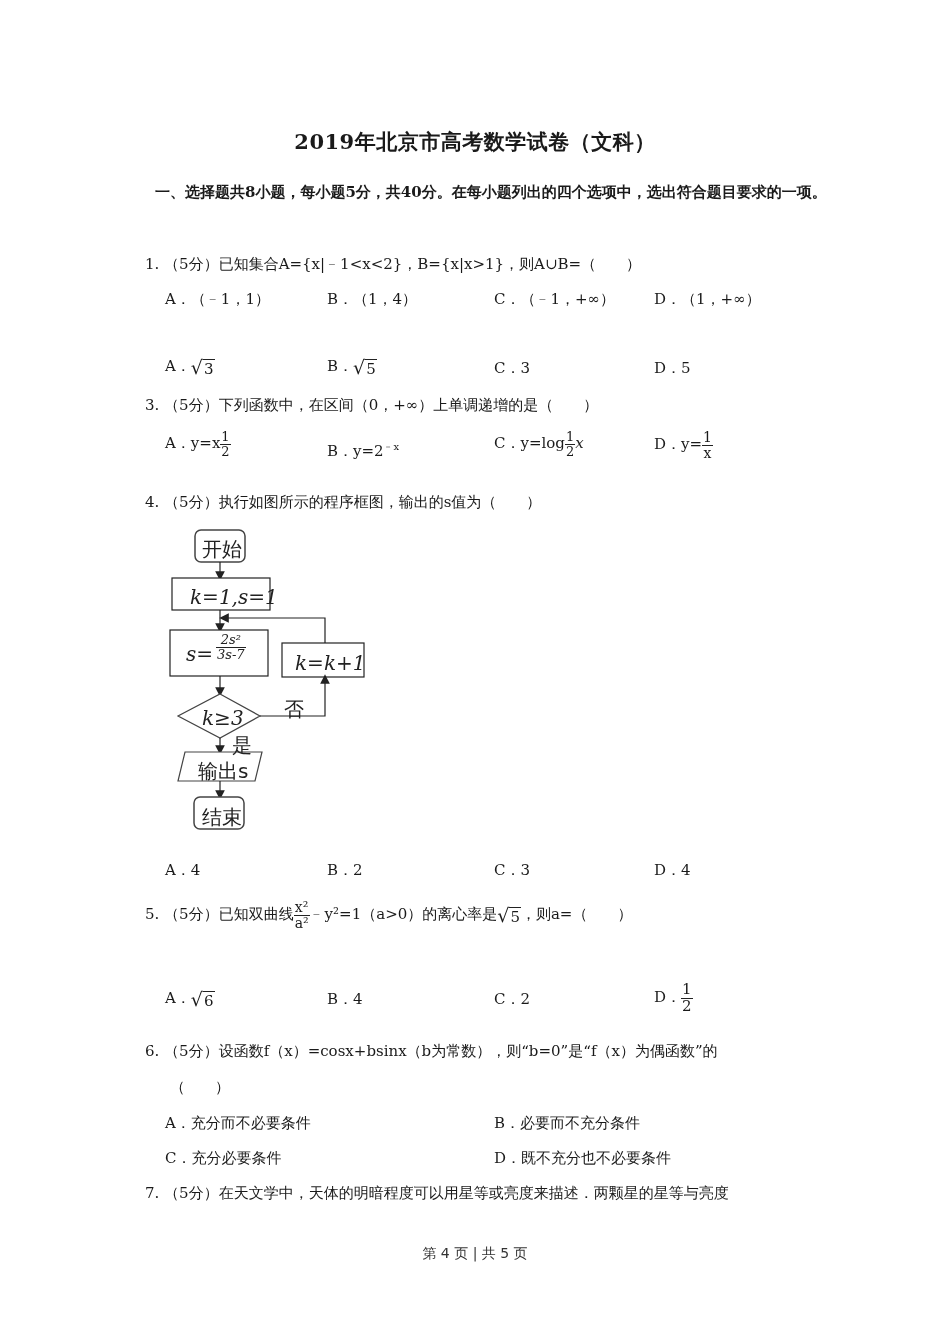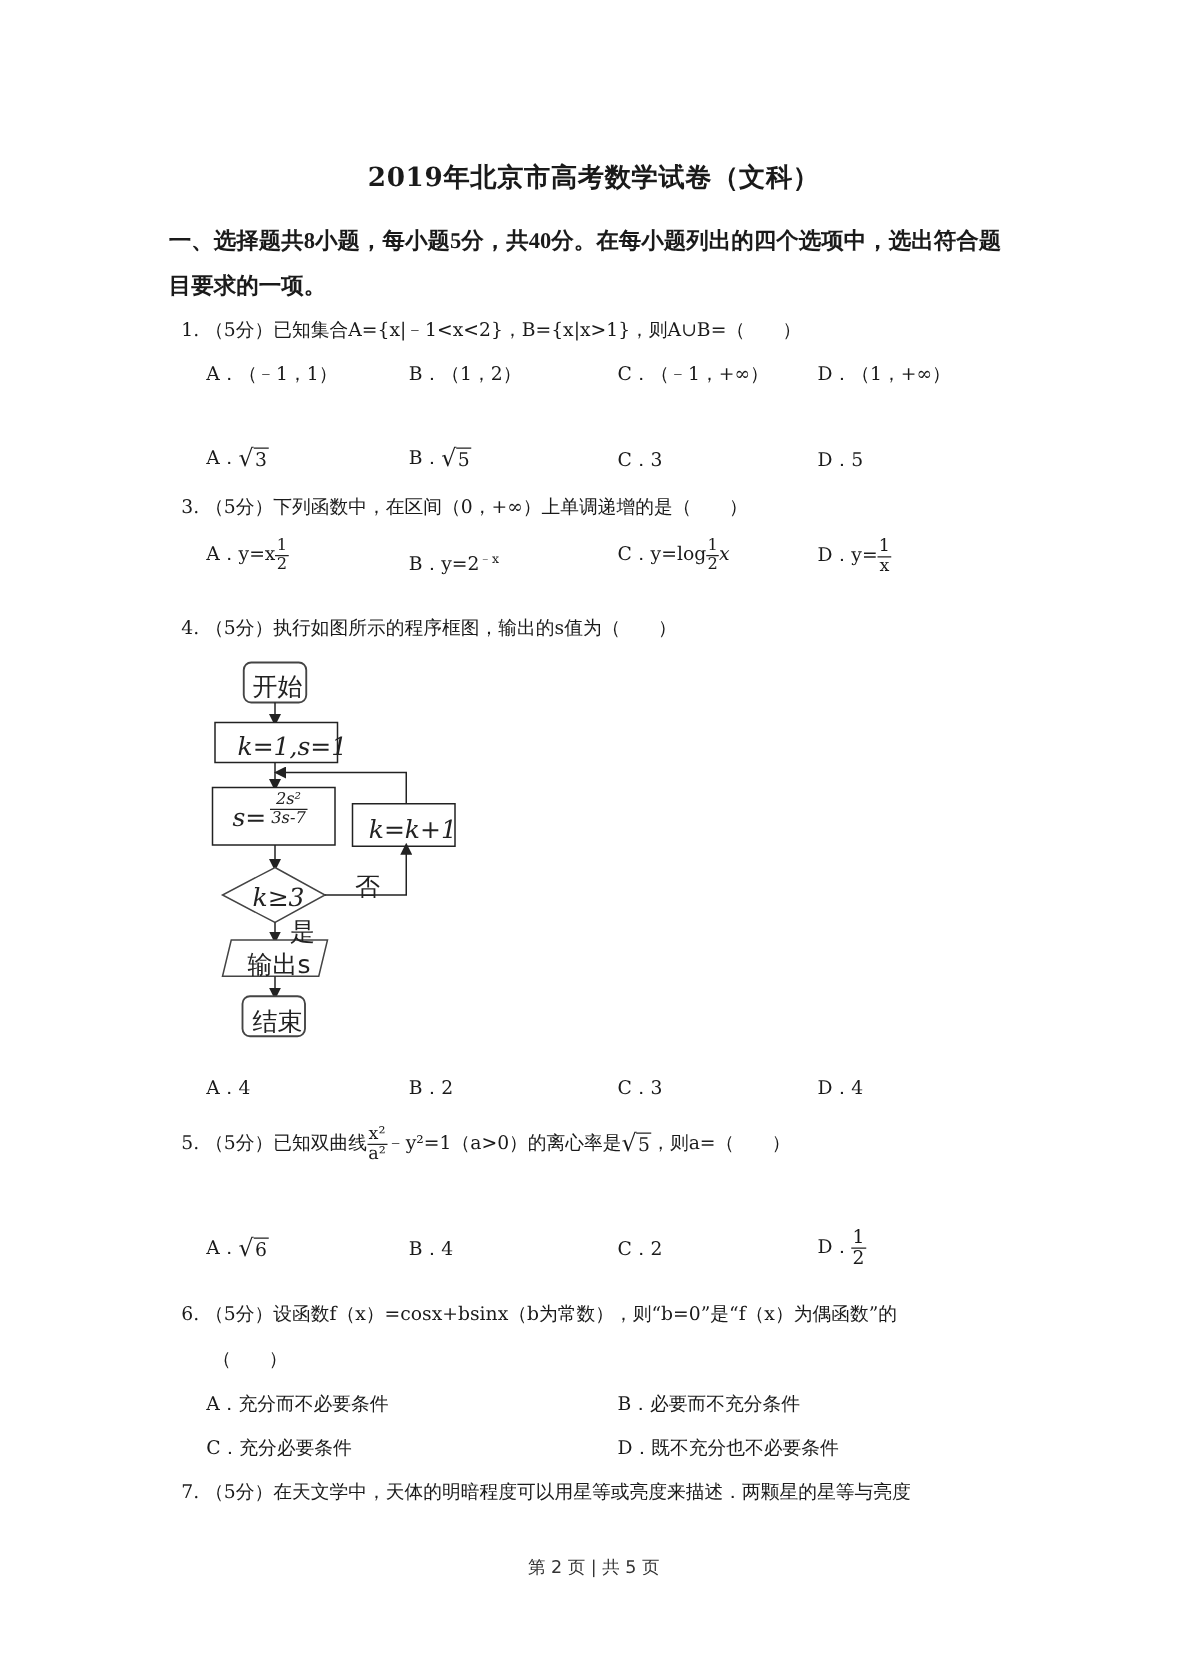--- a/index.html
+++ b/index.html
@@ -1,21 +1,21 @@
 <!DOCTYPE html>
 <html><head>
 <meta charset="utf-8">
 <style>
   html, body { margin:0; padding:0; background:#ffffff; }
   body { width:950px; height:1344px; position:relative; overflow:hidden;
          font-family:"DejaVu Serif","Liberation Serif",serif; color:#1a1a1a; }
   .page { position:absolute; left:0; top:0; width:950px; height:1344px; }
   .title { position:absolute; left:0; width:950px; top:128px; text-align:center;
            font-size:21px; font-weight:bold; letter-spacing:0.5px; }
-  .section { position:absolute; left:135px; width:680px; font-size:18px; font-weight:bold; line-height:36px;font-family:Liberation Serif, serif; }
+  .section { position:absolute; left:155px; width:680px; font-size:15px; font-weight:bold; line-height:36px; }
   .line { position:absolute; left:145px; font-size:15px; white-space:nowrap; }
   .opt { position:absolute; font-size:15px; white-space:nowrap; }
   i.v { font-style:italic; }
   .frac { display:inline-block; vertical-align:middle; text-align:center; line-height:1.05; }
   .frac .n { display:block; border-bottom:1px solid #222; padding:0 1px; }
   .frac .d { display:block; padding:0 1px; }
   .sqrt { display:inline-block; vertical-align:middle; }
   .sqrt .rad { font-size:19px; }
   .sqrt .under { border-top:1px solid #222; padding:0 1px; }
   .overline { text-decoration:overline; }
@@ -32,21 +32,21 @@
 
   <div class="title">2019年北京市高考数学试卷（文科）</div>
 
   <div class="section" style="top:174px;">一、选择题共8小题，每小题5分，共40分。在每小题列出的四个选项中，选出符合题目要求的一项。</div>
 
   <div class="line" style="top:255px;">
     <span>1.</span>
     <span>（5分）</span><span>已知集合A={x|﹣1&lt;x&lt;2}，B={x|x&gt;1}，则A∪B=（　　）</span>
   </div>
   <div class="opt" style="left:165px;top:290px;">A．（﹣1，1）</div>
-  <div class="opt" style="left:327px;top:290px;">B．（1，2）</div>
+  <div class="opt" style="left:327px;top:290px;">B．（1，4）</div>
   <div class="opt" style="left:494px;top:290px;">C．（﹣1，+∞）</div>
   <div class="opt" style="left:654px;top:290px;">D．（1，+∞）</div>
 
   <div class="opt" style="left:165px;top:356px;">
     <span>A．</span><span class="sqrt"><span class="rad">√</span><span class="under">3</span></span>
   </div>
   <div class="opt" style="left:327px;top:356px;">
     <span>B．</span><span class="sqrt"><span class="rad">√</span><span class="under">5</span></span>
   </div>
   <div class="opt" style="left:494px;top:359px;">C．3</div>
@@ -150,14 +150,14 @@
   <div class="opt" style="left:165px;top:1114px;">A．充分而不必要条件</div>
   <div class="opt" style="left:494px;top:1114px;">B．必要而不充分条件</div>
   <div class="opt" style="left:165px;top:1149px;">C．充分必要条件</div>
   <div class="opt" style="left:494px;top:1149px;">D．既不充分也不必要条件</div>
 
   <div class="line" style="top:1184px;">
     <span>7.</span>
     <span>（5分）</span><span>在天文学中，天体的明暗程度可以用星等或亮度来描述．两颗星的星等与亮度</span>
   </div>
 
-  <div class="footer">第 2 页 | 共 5 页</div>
+  <div class="footer">第 4 页 | 共 5 页</div>
 </div>
 
 </body></html>

